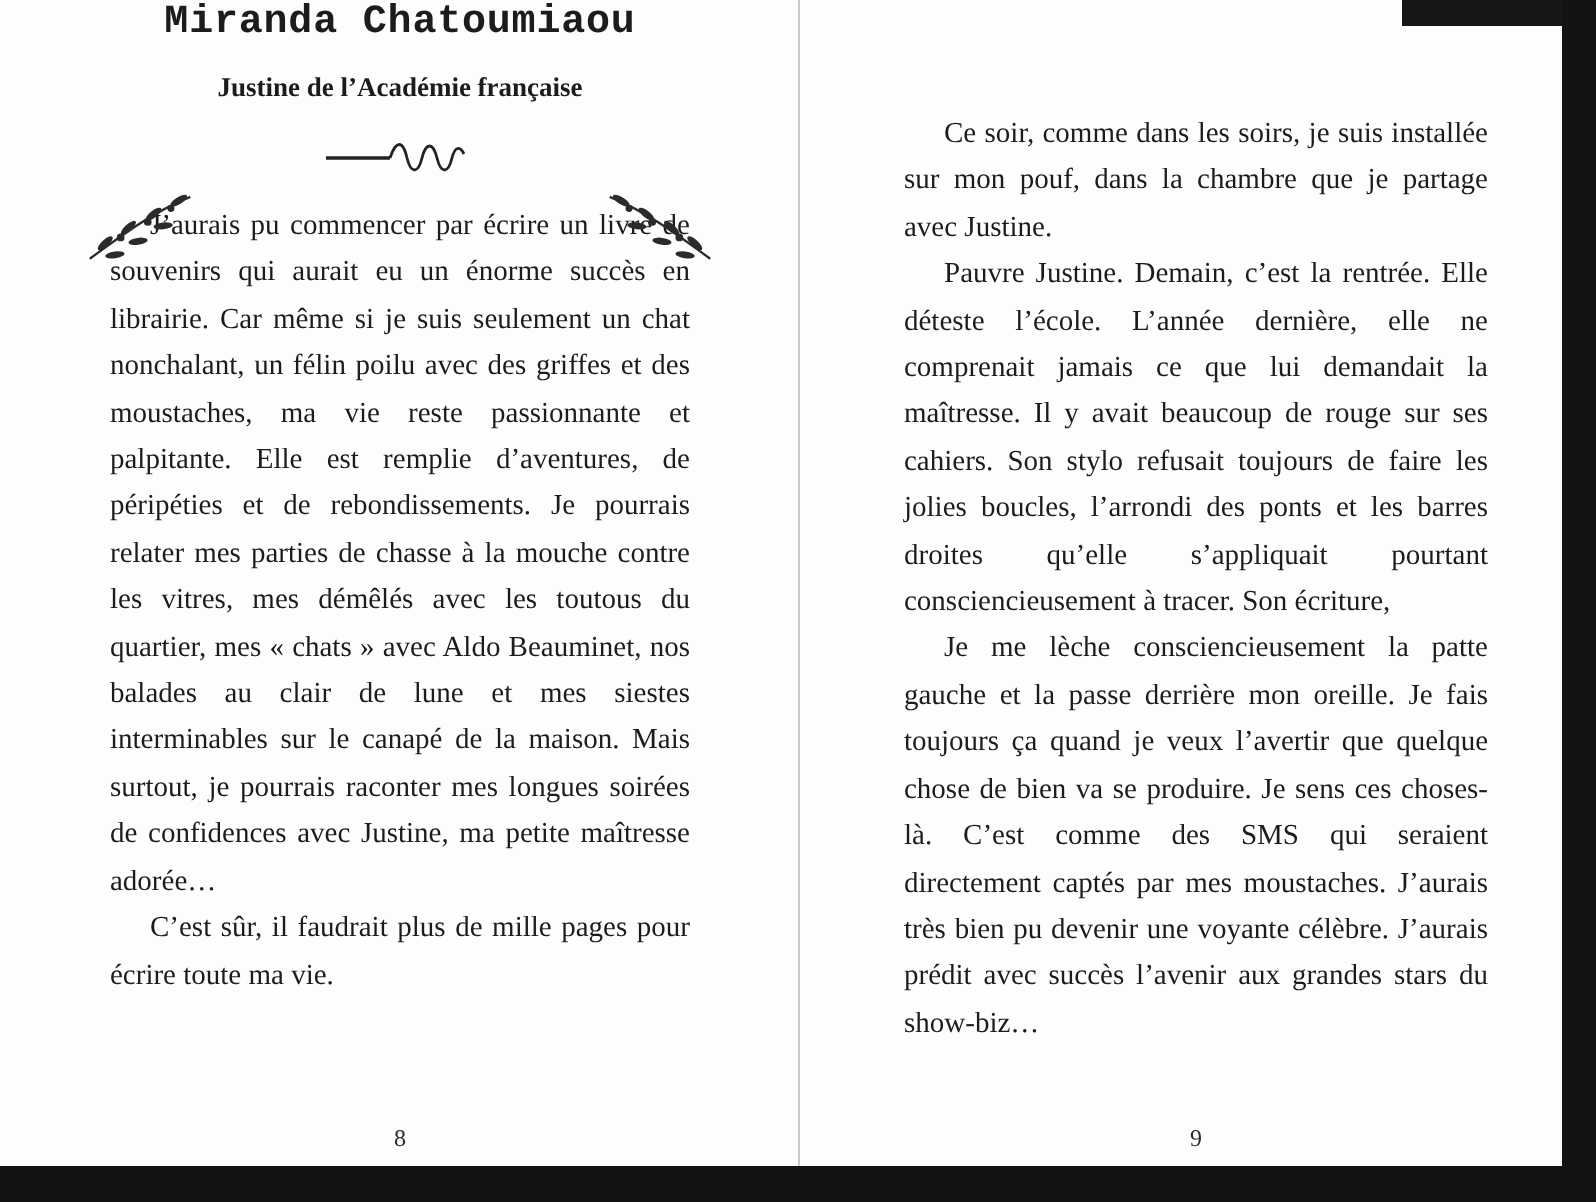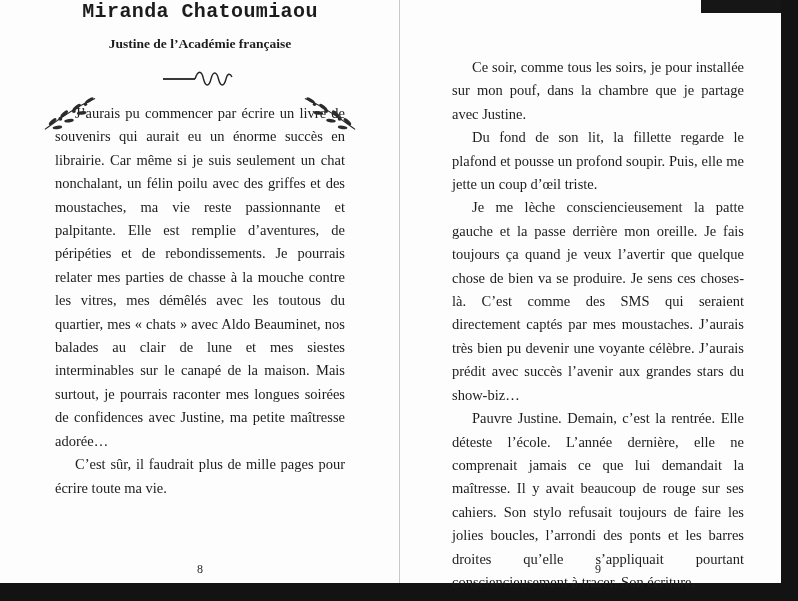--- a/index.html
+++ b/index.html
@@ -132,20 +132,19 @@
   <div class="body-text">
     <p>J’aurais pu commencer par écrire un livre de souvenirs qui aurait eu un énorme succès en librairie. Car même si je suis seulement un chat nonchalant, un félin poilu avec des griffes et des moustaches, ma vie reste passionnante et palpitante. Elle est remplie d’aventures, de péripéties et de rebondissements. Je pourrais relater mes parties de chasse à la mouche contre les vitres, mes démêlés avec les toutous du quartier, mes « chats » avec Aldo Beauminet, nos balades au clair de lune et mes siestes interminables sur le canapé de la maison. Mais surtout, je pourrais raconter mes longues soirées de confidences avec Justine, ma petite maîtresse adorée…</p>
     <p>C’est sûr, il faudrait plus de mille pages pour écrire toute ma vie.</p>
   </div>
 
   <div class="pagenum">8</div>
 </div>
 
 <div class="page page-right">
   <div class="body-text">
-    <p>Ce soir, comme tous les soirs, je pour installée sur mon pouf, dans la chambre que je partage avec Justine.</p>
-    <p>Du fond de son lit, la fillette regarde le plafond et pousse un profond soupir. Puis, elle me jette un coup d’œil triste.</p>
+    <p>Ce soir, comme dans les soirs, je suis installée sur mon pouf, dans la chambre que je partage avec Justine.</p>
+    <p>Pauvre Justine. Demain, c’est la rentrée. Elle déteste l’école. L’année dernière, elle ne comprenait jamais ce que lui demandait la maîtresse. Il y avait beaucoup de rouge sur ses cahiers. Son stylo refusait toujours de faire les jolies boucles, l’arrondi des ponts et les barres droites qu’elle s’appliquait pourtant consciencieusement à tracer. Son écriture,</p>
     <p>Je me lèche consciencieusement la patte gauche et la passe derrière mon oreille. Je fais toujours ça quand je veux l’avertir que quelque chose de bien va se produire. Je sens ces choses-là. C’est comme des SMS qui seraient directement captés par mes moustaches. J’aurais très bien pu devenir une voyante célèbre. J’aurais prédit avec succès l’avenir aux grandes stars du show-biz…</p>
-    <p>Pauvre Justine. Demain, c’est la rentrée. Elle déteste l’école. L’année dernière, elle ne comprenait jamais ce que lui demandait la maîtresse. Il y avait beaucoup de rouge sur ses cahiers. Son stylo refusait toujours de faire les jolies boucles, l’arrondi des ponts et les barres droites qu’elle s’appliquait pourtant consciencieusement à tracer. Son écriture,</p>
   </div>
 
   <div class="pagenum">9</div>
 </div>
 
 </body></html>

